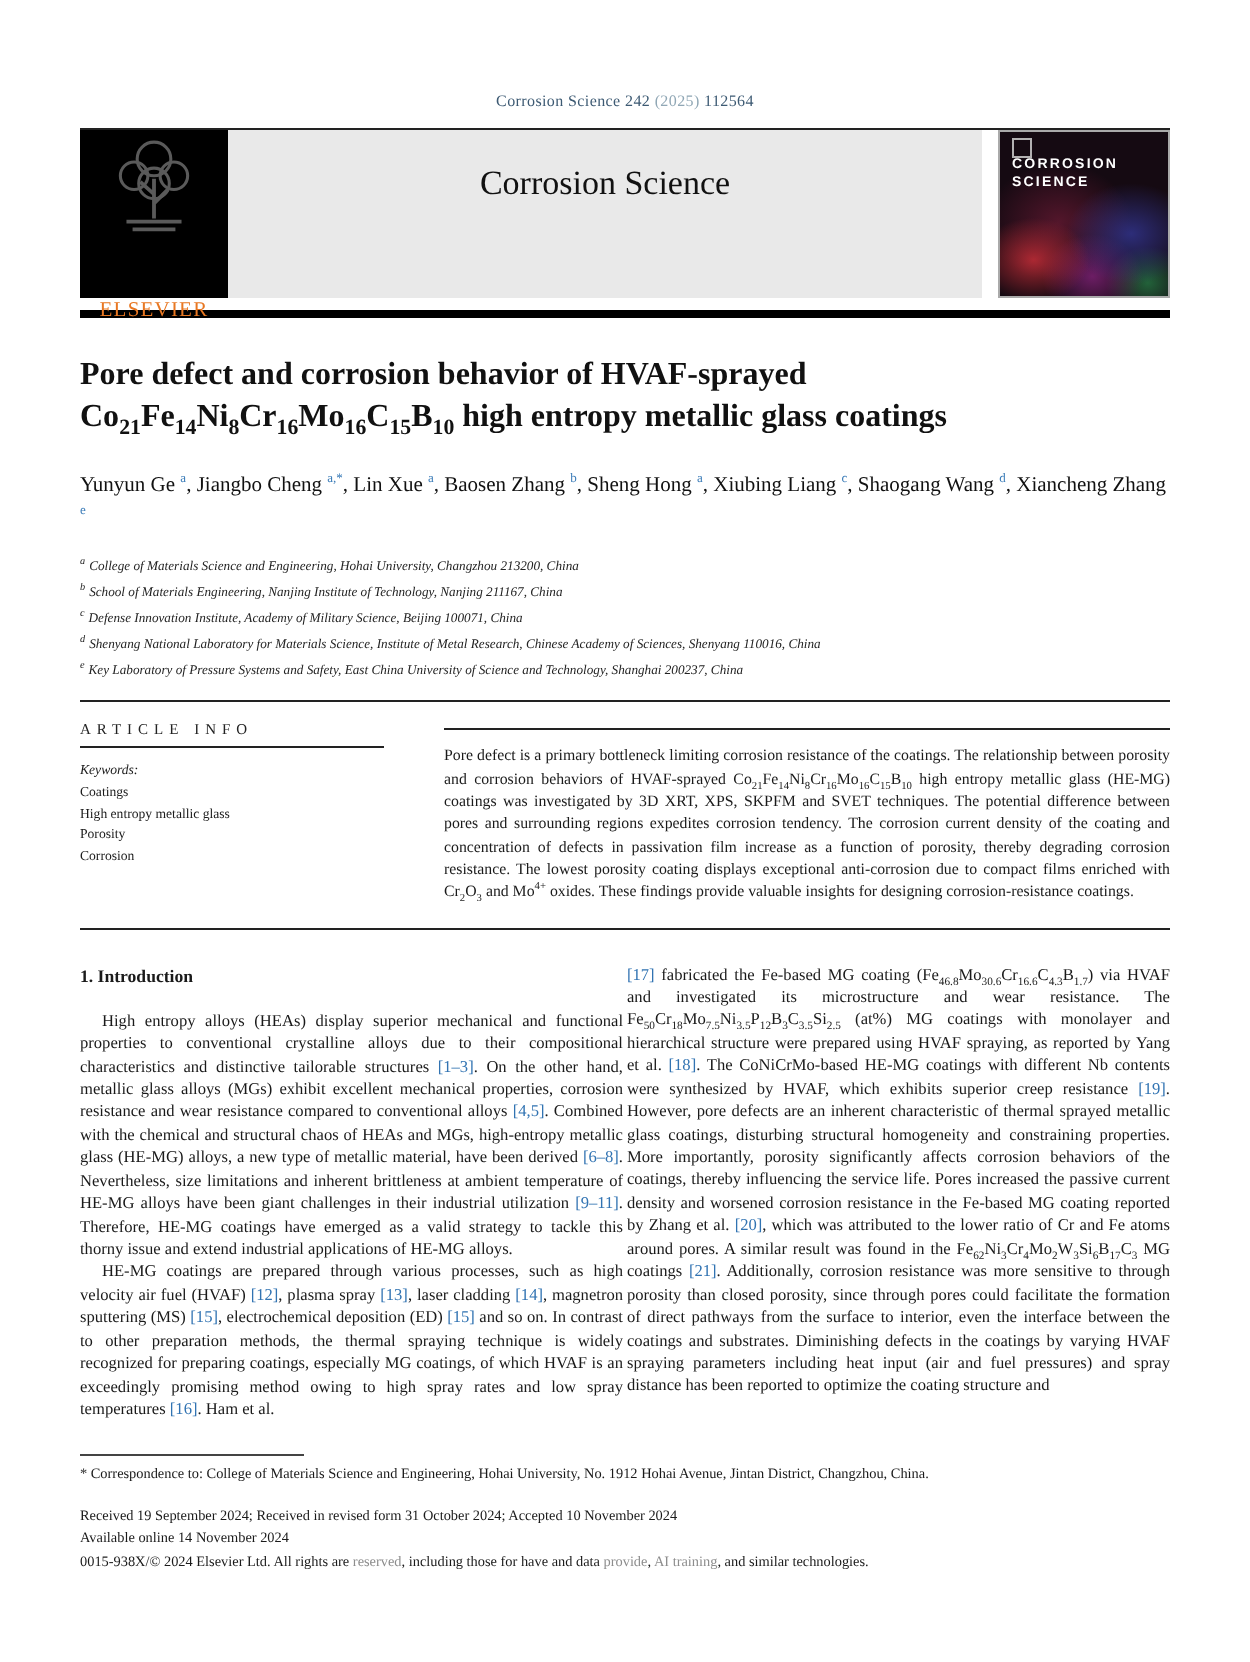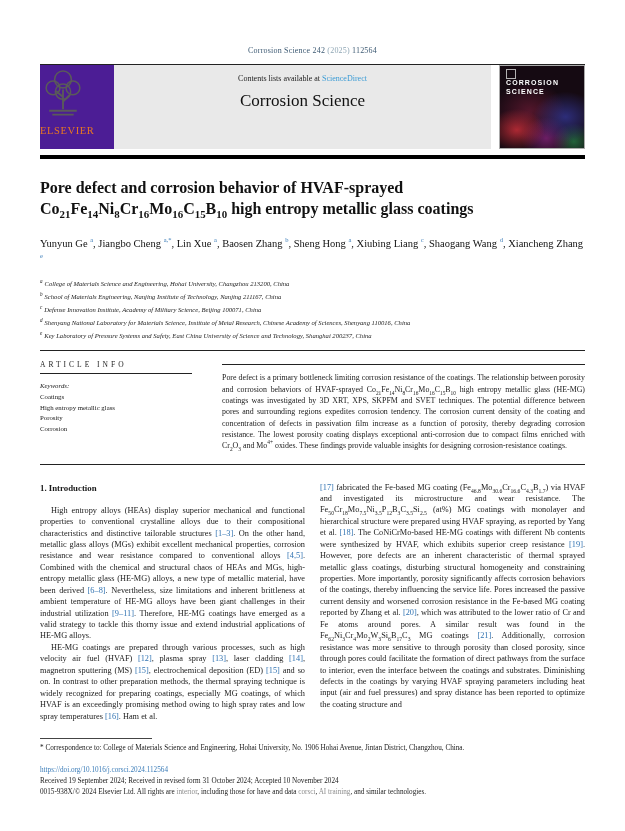--- a/index.html
+++ b/index.html
@@ -8,21 +8,21 @@
 
   .head-cite{padding-top:30px;text-align:center;font-size:8px;color:#3d5a73;letter-spacing:.2px;}
   .muted{color:#90a7b5;}
   .gray{color:#8d8d8d;}
   .it{font-style:italic;}
   .link{color:#3173b2;}
   .link-sky{color:#3a9bd5;}
 
   .rule-top{border-top:1px solid #222;margin-top:9px;}
   .banner{display:flex;height:84px;margin-top:0;}
-  .logo-block{width:74px;display:flex;flex-direction:column;padding-top:3px;background:#4c1d95;}
+  .logo-block{width:74px;display:flex;flex-direction:column;align-items:center;padding-top:3px;background:#000000;gap:24px;}
   .logo-text{color:#e87722;font-size:10.5px;letter-spacing:.6px;margin-top:1px;}
   .banner-center{flex:1;background:#e9e9e9;text-align:center;padding-top:9px;margin-right:8px;}
   .contents-line{font-size:8px;color:#222;}
   .journal-title{font-size:17px;font-weight:400;margin:8px 0 0;color:#111;}
   .homepage-line{font-size:8px;margin-top:9px;color:#222;}
 
   .cover{width:86px;position:relative;border:1px solid #aaa;box-sizing:border-box;
     background:
       radial-gradient(40px 30px at 20% 78%, rgba(195,45,55,.85), transparent 70%),
       radial-gradient(46px 36px at 78% 62%, rgba(55,60,165,.7), transparent 70%),
@@ -51,21 +51,21 @@
   .meta{display:flex;margin-top:9px;justify-content:flex-end;}
   .meta-left{width:152px;}
   .meta-right{flex:1;margin-left:30px;}
   .sec-head{font-size:7.5px;letter-spacing:3px;color:#222;}
   .sec-rule{border-top:1px solid #222;margin-top:4px;margin-bottom:7px;}
   .kw-label{font-size:6.8px;font-style:italic;line-height:1.55;}
   .kw{font-size:6.8px;line-height:1.55;}
   .abstract{font-size:7.9px;line-height:1.43;text-align:justify;margin:0;color:#1a1a1a;}
   .rule-abs{margin-top:12px;}
 
-  .body-cols{display:flex;gap:15px;margin-top:17px;}
+  .body-cols{display:flex;gap:2px;margin-top:17px;}
   .col{width:272px;font-size:8.3px;line-height:1.38;text-align:justify;color:#1a1a1a;}
   .intro-head{font-size:8.8px;font-weight:700;margin:0 0 11px;text-align:left;}
   .bp{margin:0;}
   .ind{text-indent:11px;}
 
   .footnote{margin-top:16px;font-size:7.2px;line-height:1.5;}
   .fn-rule{width:112px;border-top:1px solid #444;margin-bottom:4px;}
   .fn-line1{margin:0;}
   .fn-line2{margin:0;padding-left:8px;}
 
@@ -90,23 +90,20 @@
           <circle cx="17" cy="26" r="9"></circle>
           <circle cx="43" cy="26" r="9"></circle>
           <circle cx="30" cy="31" r="10"></circle>
           <path d="M30 28 L30 54 M30 38 L21 30 M30 44 L39 35" stroke-width="2.5"></path>
           <path d="M12 56 H48 M16 61 H44" stroke-width="2.5"></path>
         </svg>
       </span>
       <span class="logo-text">ELSEVIER</span>
     </div>
     <div class="banner-center">
-      <div class="contents-line">
-        <span>Contents lists available at </span><span class="link-sky">ScienceDirect</span>
-      </div>
       <div class="journal-title">Corrosion Science</div>
     </div>
     <div class="cover">
       <span class="cover-mark"></span>
       <div class="cover-title">CORROSION SCIENCE</div>
     </div>
   </div>
 
   <div class="black-bar"></div>
 
@@ -148,22 +145,22 @@
       <p class="bp ind"><span>High entropy alloys (HEAs) display superior mechanical and functional properties to conventional crystalline alloys due to their compositional characteristics and distinctive tailorable structures </span><span class="link">[1–3]</span><span>. On the other hand, metallic glass alloys (MGs) exhibit excellent mechanical properties, corrosion resistance and wear resistance compared to conventional alloys </span><span class="link">[4,5]</span><span>. Combined with the chemical and structural chaos of HEAs and MGs, high-entropy metallic glass (HE-MG) alloys, a new type of metallic material, have been derived </span><span class="link">[6–8]</span><span>. Nevertheless, size limitations and inherent brittleness at ambient temperature of HE-MG alloys have been giant challenges in their industrial utilization </span><span class="link">[9–11]</span><span>. Therefore, HE-MG coatings have emerged as a valid strategy to tackle this thorny issue and extend industrial applications of HE-MG alloys.</span></p>
       <p class="bp ind"><span>HE-MG coatings are prepared through various processes, such as high velocity air fuel (HVAF) </span><span class="link">[12]</span><span>, plasma spray </span><span class="link">[13]</span><span>, laser cladding </span><span class="link">[14]</span><span>, magnetron sputtering (MS) </span><span class="link">[15]</span><span>, electrochemical deposition (ED) </span><span class="link">[15]</span><span> and so on. In contrast to other preparation methods, the thermal spraying technique is widely recognized for preparing coatings, especially MG coatings, of which HVAF is an exceedingly promising method owing to high spray rates and low spray temperatures </span><span class="link">[16]</span><span>. Ham et al.</span></p>
     </div>
     <div class="col">
       <p class="bp"><span class="link">[17]</span><span> fabricated the Fe-based MG coating (Fe</span><span class="sb">46.8</span><span>Mo</span><span class="sb">30.6</span><span>Cr</span><span class="sb">16.6</span><span>C</span><span class="sb">4.3</span><span>B</span><span class="sb">1.7</span><span>) via HVAF and investigated its microstructure and wear resistance. The Fe</span><span class="sb">50</span><span>Cr</span><span class="sb">18</span><span>Mo</span><span class="sb">7.5</span><span>Ni</span><span class="sb">3.5</span><span>P</span><span class="sb">12</span><span>B</span><span class="sb">3</span><span>C</span><span class="sb">3.5</span><span>Si</span><span class="sb">2.5</span><span> (at%) MG coatings with monolayer and hierarchical structure were prepared using HVAF spraying, as reported by Yang et al. </span><span class="link">[18]</span><span>. The CoNiCrMo-based HE-MG coatings with different Nb contents were synthesized by HVAF, which exhibits superior creep resistance </span><span class="link">[19]</span><span>. However, pore defects are an inherent characteristic of thermal sprayed metallic glass coatings, disturbing structural homogeneity and constraining properties. More importantly, porosity significantly affects corrosion behaviors of the coatings, thereby influencing the service life. Pores increased the passive current density and worsened corrosion resistance in the Fe-based MG coating reported by Zhang et al. </span><span class="link">[20]</span><span>, which was attributed to the lower ratio of Cr and Fe atoms around pores. A similar result was found in the Fe</span><span class="sb">62</span><span>Ni</span><span class="sb">3</span><span>Cr</span><span class="sb">4</span><span>Mo</span><span class="sb">2</span><span>W</span><span class="sb">3</span><span>Si</span><span class="sb">6</span><span>B</span><span class="sb">17</span><span>C</span><span class="sb">3</span><span> MG coatings </span><span class="link">[21]</span><span>. Additionally, corrosion resistance was more sensitive to through porosity than closed porosity, since through pores could facilitate the formation of direct pathways from the surface to interior, even the interface between the coatings and substrates. Diminishing defects in the coatings by varying HVAF spraying parameters including heat input (air and fuel pressures) and spray distance has been reported to optimize the coating structure and</span></p>
     </div>
   </div>
 
   <div class="footnote">
     <div class="fn-rule"></div>
-    <p class="fn-line1">* Correspondence to: College of Materials Science and Engineering, Hohai University, No. 1906 Hohai Avenue, Jintan District, Changzhou, China.</p>
+    <p class="fn-line1">* Correspondence to: College of Materials Science and Engineering, Hohai University, No. 1912 Hohai Avenue, Jintan District, Changzhou, China.</p>
   </div>
 
   <div class="pubinfo">
-    <p class="doi">https://doi.org/10.1016/j.corsci.2024.112564</p>
     <p>Received 19 September 2024; Received in revised form 31 October 2024; Accepted 10 November 2024</p>
-    <p><span>0015-938X/© 2024 Elsevier Ltd. All rights are </span><span class="gray">interior</span><span>, including those for have and data </span><span class="gray">corsci</span><span>, </span><span class="gray">AI training</span><span>, and similar technologies.</span></p>
+    <p>Available online 14 November 2024</p>
+    <p><span>0015-938X/© 2024 Elsevier Ltd. All rights are </span><span class="gray">reserved</span><span>, including those for have and data </span><span class="gray">provide</span><span>, </span><span class="gray">AI training</span><span>, and similar technologies.</span></p>
   </div>
 
 </div>
 
 </body></html>

